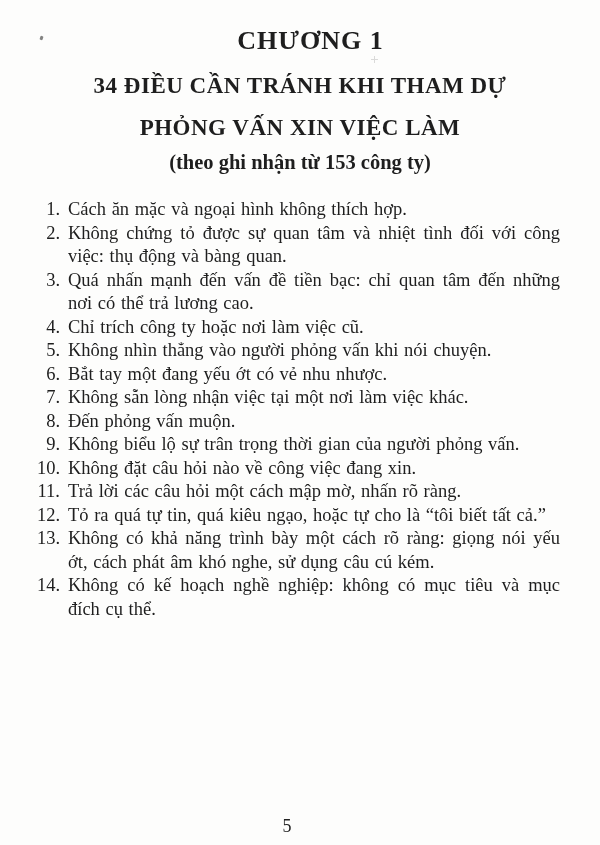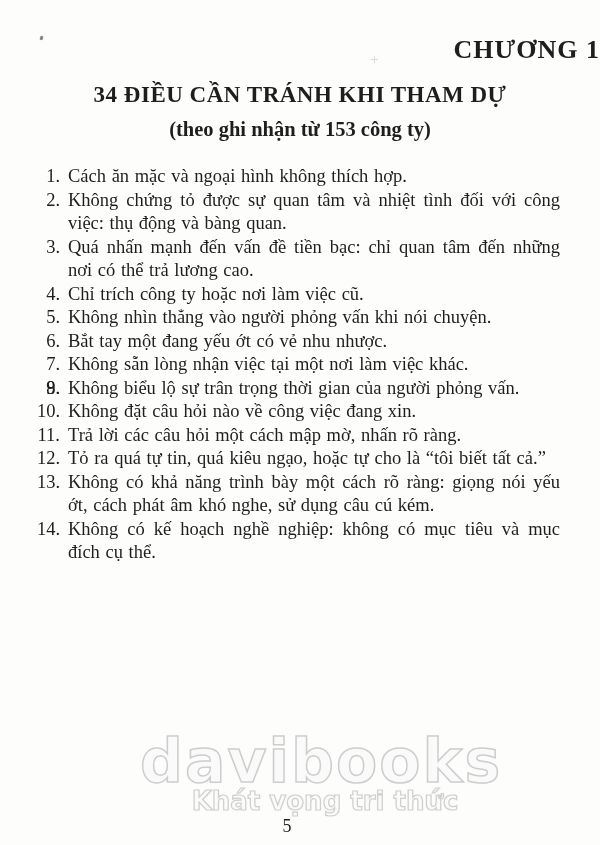--- a/index.html
+++ b/index.html
@@ -14,22 +14,22 @@
   }
   .page {
     position: relative;
     width: 600px;
     height: 845px;
     font-family: "Liberation Serif", "DejaVu Serif", serif;
     color: #1e1e1e;
     background: #fdfdfc;
   }
   .chapter {
-    padding-top: 34px;
-    text-align: right;
+    padding-top: 25px;
+    text-align: center;
     font-weight: bold;
     font-size: 26px;
     line-height: 32px;
     letter-spacing: 1px;
     margin-left: 21px;
   }
   .title {
     margin: 8px 30px 0 30px;
     text-align: center;
     font-weight: bold;
@@ -134,20 +134,21 @@
 
 <div class="page">
 
   <div class="speck-a"></div>
   <div class="speck-b"></div>
 
   <div class="chapter">CHƯƠNG 1</div>
 
   <div class="title">
     <span>34 ĐIỀU CẦN TRÁNH KHI THAM DỰ</span><br>
+    <span>PHỎNG VẤN XIN VIỆC LÀM</span>
   </div>
 
   <div class="subtitle">(theo ghi nhận từ 153 công ty)</div>
 
   <div class="list">
     <div class="item">
       <span class="num">1.</span>
       <span>Cách ăn mặc và ngoại hình không thích hợp.</span>
     </div>
     <div class="item">
@@ -169,20 +170,21 @@
     <div class="item">
       <span class="num">6.</span>
       <span>Bắt tay một đang yếu ớt có vẻ nhu nhược.</span>
     </div>
     <div class="item">
       <span class="num">7.</span>
       <span>Không sẵn lòng nhận việc tại một nơi làm việc khác.</span>
     </div>
     <div class="item">
       <span class="num">8.</span>
+      <span>Đến phỏng vấn muộn.</span>
     </div>
     <div class="item">
       <span class="num">9.</span>
       <span>Không biểu lộ sự trân trọng thời gian của người phỏng vấn.</span>
     </div>
     <div class="item">
       <span class="num">10.</span>
       <span>Không đặt câu hỏi nào về công việc đang xin.</span>
     </div>
     <div class="item">
@@ -196,20 +198,16 @@
     <div class="item">
       <span class="num">13.</span>
       <span>Không có khả năng trình bày một cách rõ ràng: giọng nói yếu ớt, cách phát âm khó nghe, sử dụng câu cú kém.</span>
     </div>
     <div class="item">
       <span class="num">14.</span>
       <span>Không có kế hoạch nghề nghiệp: không có mục tiêu và mục đích cụ thể.</span>
     </div>
   </div>
 
-  <div class="watermark">
-    <div class="wm-brand">davibooks</div>
-    <div class="wm-tagline">Khát vọng tri thức</div>
-  </div>
 
   <div class="page-num">5</div>
 
 </div>
 
 </body></html>

